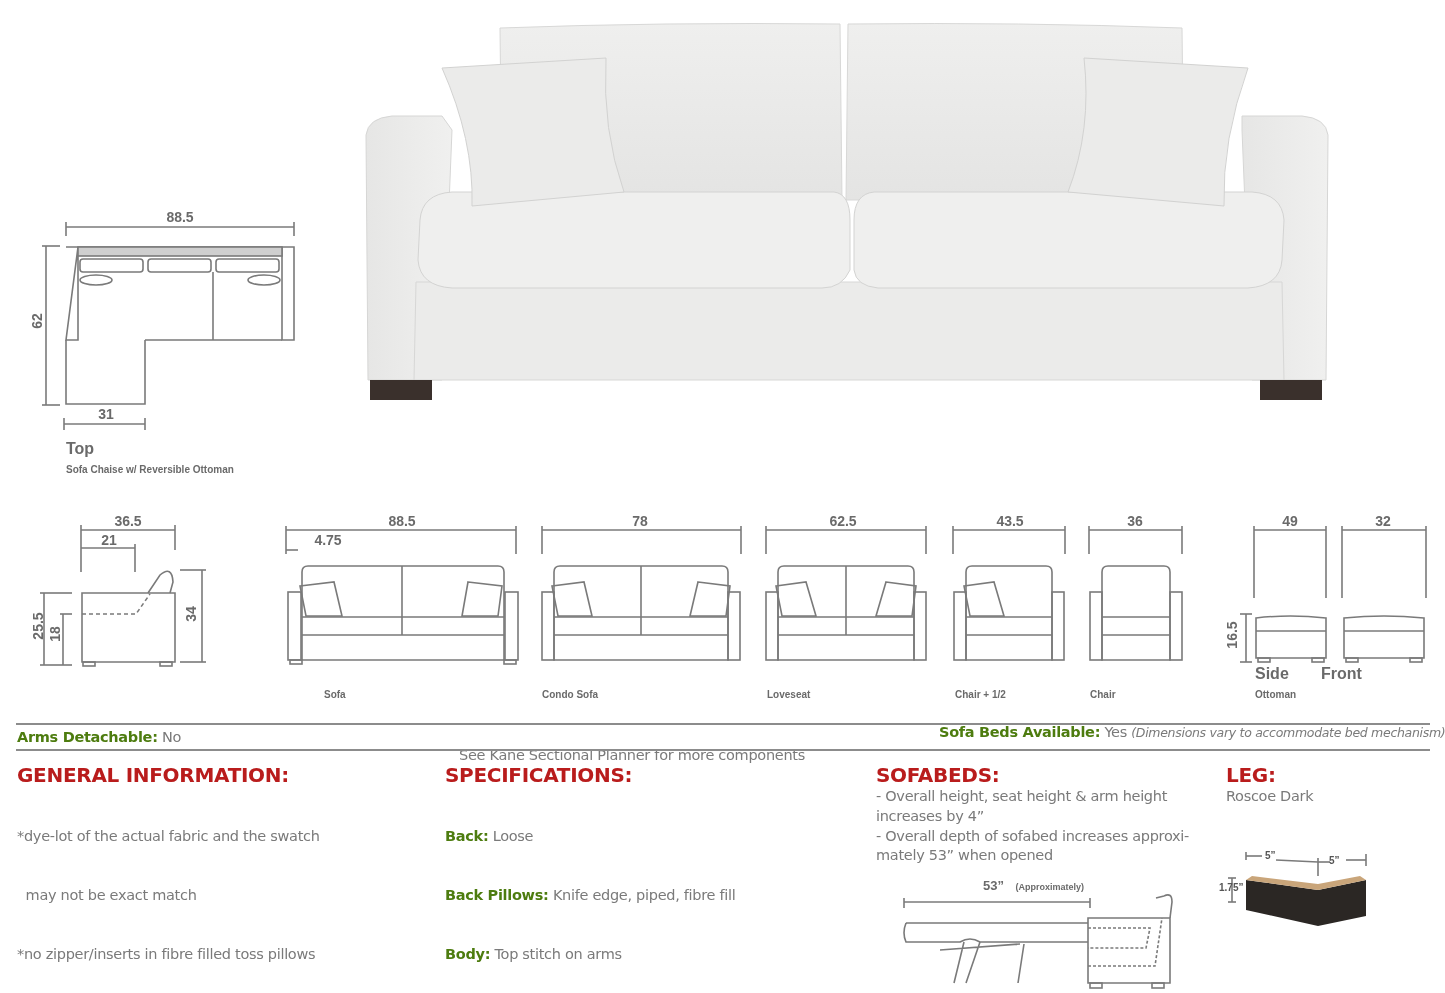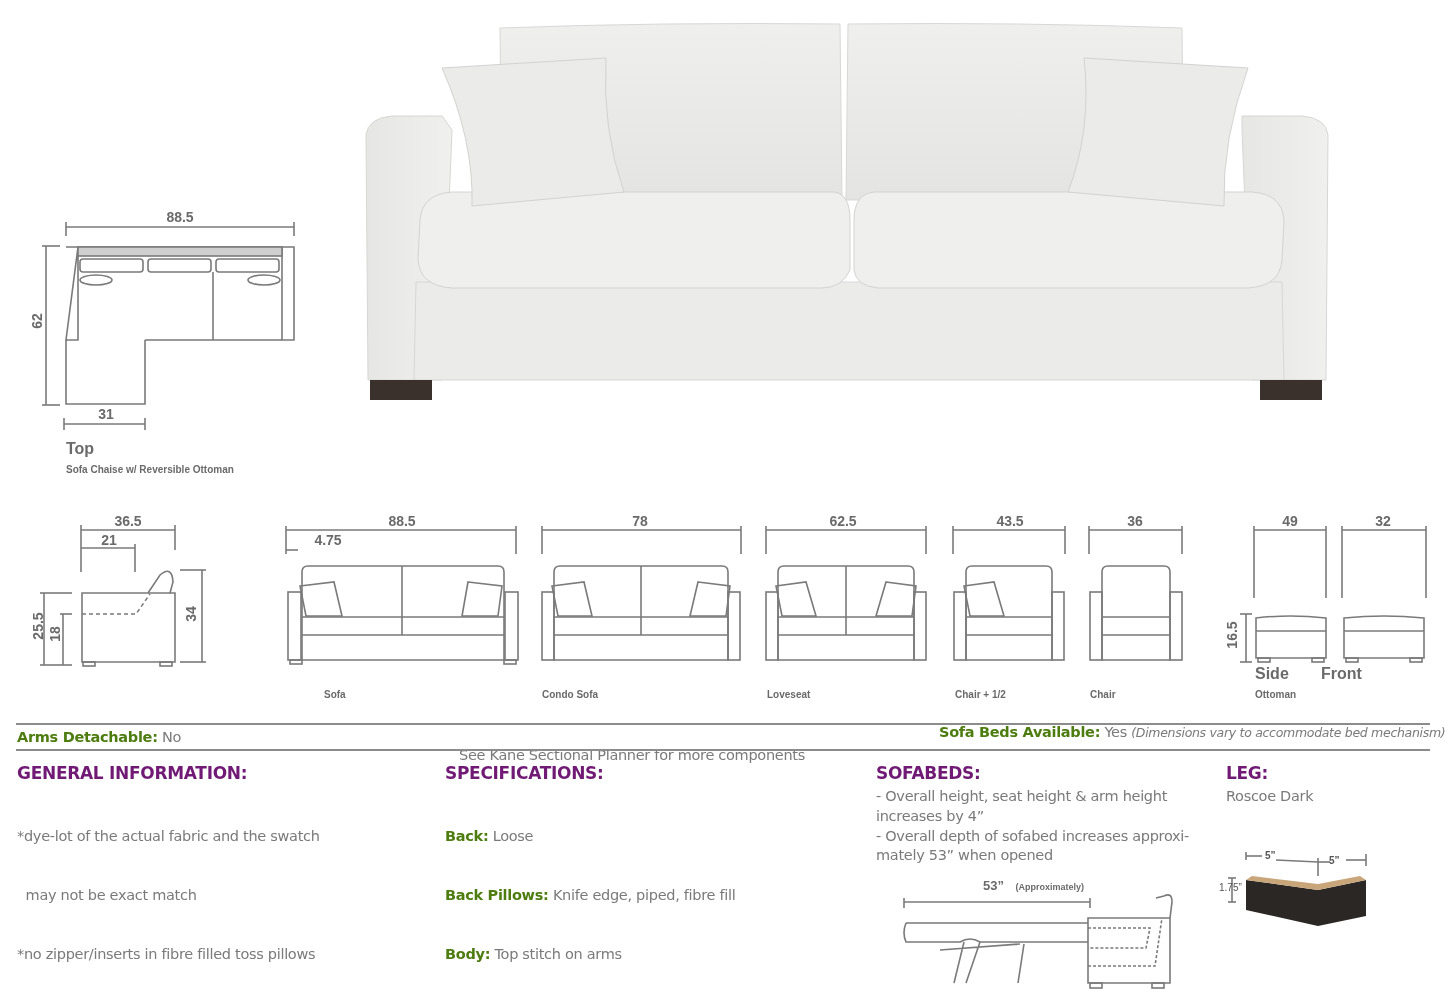--- a/index.html
+++ b/index.html
@@ -4,21 +4,21 @@
 <style>
   html, body { margin:0; padding:0; background:#ffffff; }
   body { width:1445px; height:993px; position:relative; overflow:hidden; font-family:"Liberation Sans", sans-serif; color:#6b6b6b; }
   .abs { position:absolute; }
   .dim { font-family:"Liberation Sans", sans-serif; font-size:14px; font-weight:bold; color:#6a6a6a; position:absolute; text-align:center; }
   .lbl { font-family:"Liberation Sans", sans-serif; font-size:10px; font-weight:bold; color:#6a6a6a; position:absolute; }
   .small-lbl { font-size:16px; font-weight:bold; color:#6a6a6a; position:absolute; }
   .rot { transform:rotate(-90deg); transform-origin:center; }
   .info { font-family:"DejaVu Sans", sans-serif; font-size:14.5px; color:#7a7a7a; line-height:19.8px; position:absolute; letter-spacing:-0.3px; }
   .info b { color:#4d7c0f; font-weight:bold; }
-  .hdr { font-family:"DejaVu Sans", sans-serif; font-size:17px; font-weight:bold; color:#701a75; position:absolute; letter-spacing:-0.3px; }
+  .hdr { font-family:"DejaVu Sans", sans-serif; font-size:20px; font-weight:bold; color:#b91c1c; position:absolute; letter-spacing:-0.3px; }
   .rule { position:absolute; left:16px; width:1414px; height:2px; background:#8c8c8c; }
   svg { position:absolute; overflow:visible; }
   .stroke { fill:none; stroke:#7a7a7a; stroke-width:1.6; }
 </style>
 </head>
 <body>
 
 <div class="abs" style="left:362px;top:20px;width:972px;height:385px;">
   <svg width="972" height="385" viewBox="0 0 972 385">
     <defs>
@@ -315,14 +315,14 @@
         <line x1="148" y1="8" x2="148" y2="20"></line>
       <line x1="14" y1="32" x2="14" y2="56"></line>
         <line x1="10" y1="32" x2="18" y2="32"></line>
         <line x1="10" y1="56" x2="18" y2="56"></line>
     </g>
     <path d="M28 34 L100 44 L148 34 L148 70 L100 80 L28 64 Z" fill="#2b2724"></path>
     <path d="M28 34 L100 44 L148 34 L142 30 L100 38 L34 30 Z" fill="#c9a57a"></path>
   </svg>
   <div class="abs" style="left:1265px;top:850px;font-size:10px;font-weight:bold;color:#555;">5”</div>
   <div class="abs" style="left:1329px;top:855px;font-size:10px;font-weight:bold;color:#555;">5”</div>
-  <div class="abs" style="left:1219px;top:882px;font-size:10px;font-weight:normal;color:#555;">1.75”</div>
+  <div class="abs" style="left:1219px;top:882px;font-size:10px;font-weight:bold;color:#555;">1.75”</div>
 </div>
 
 </body></html>

